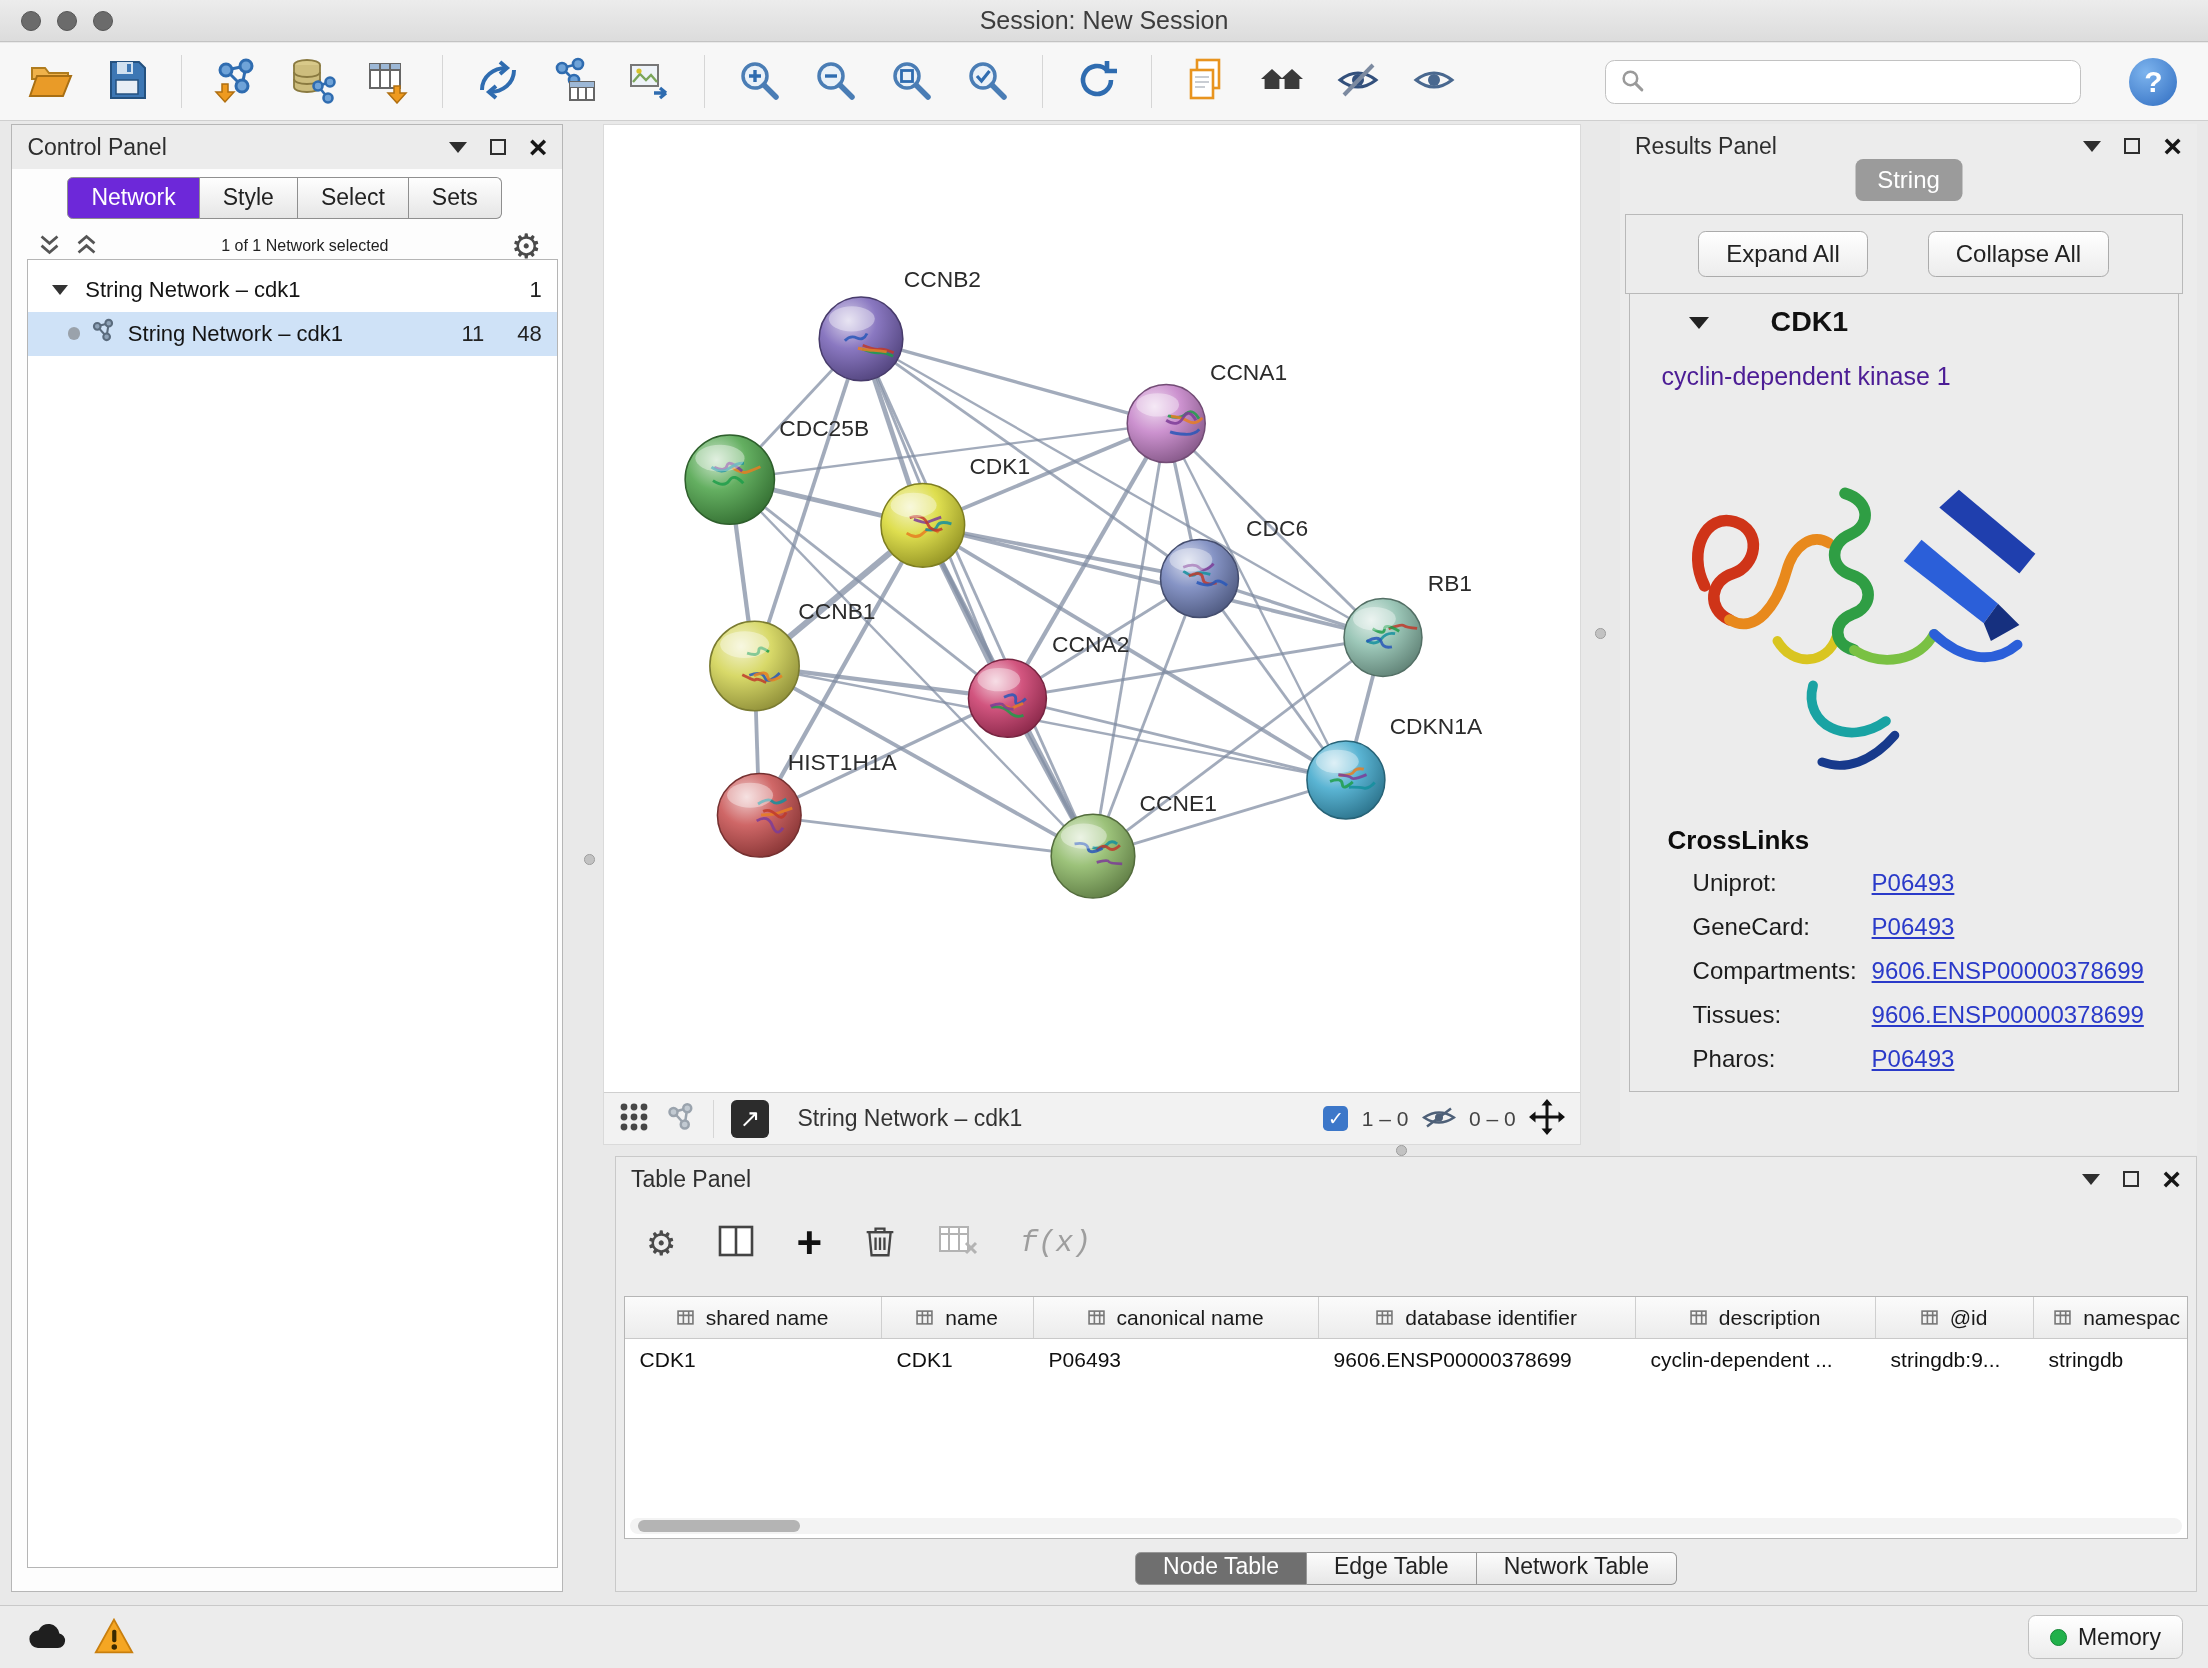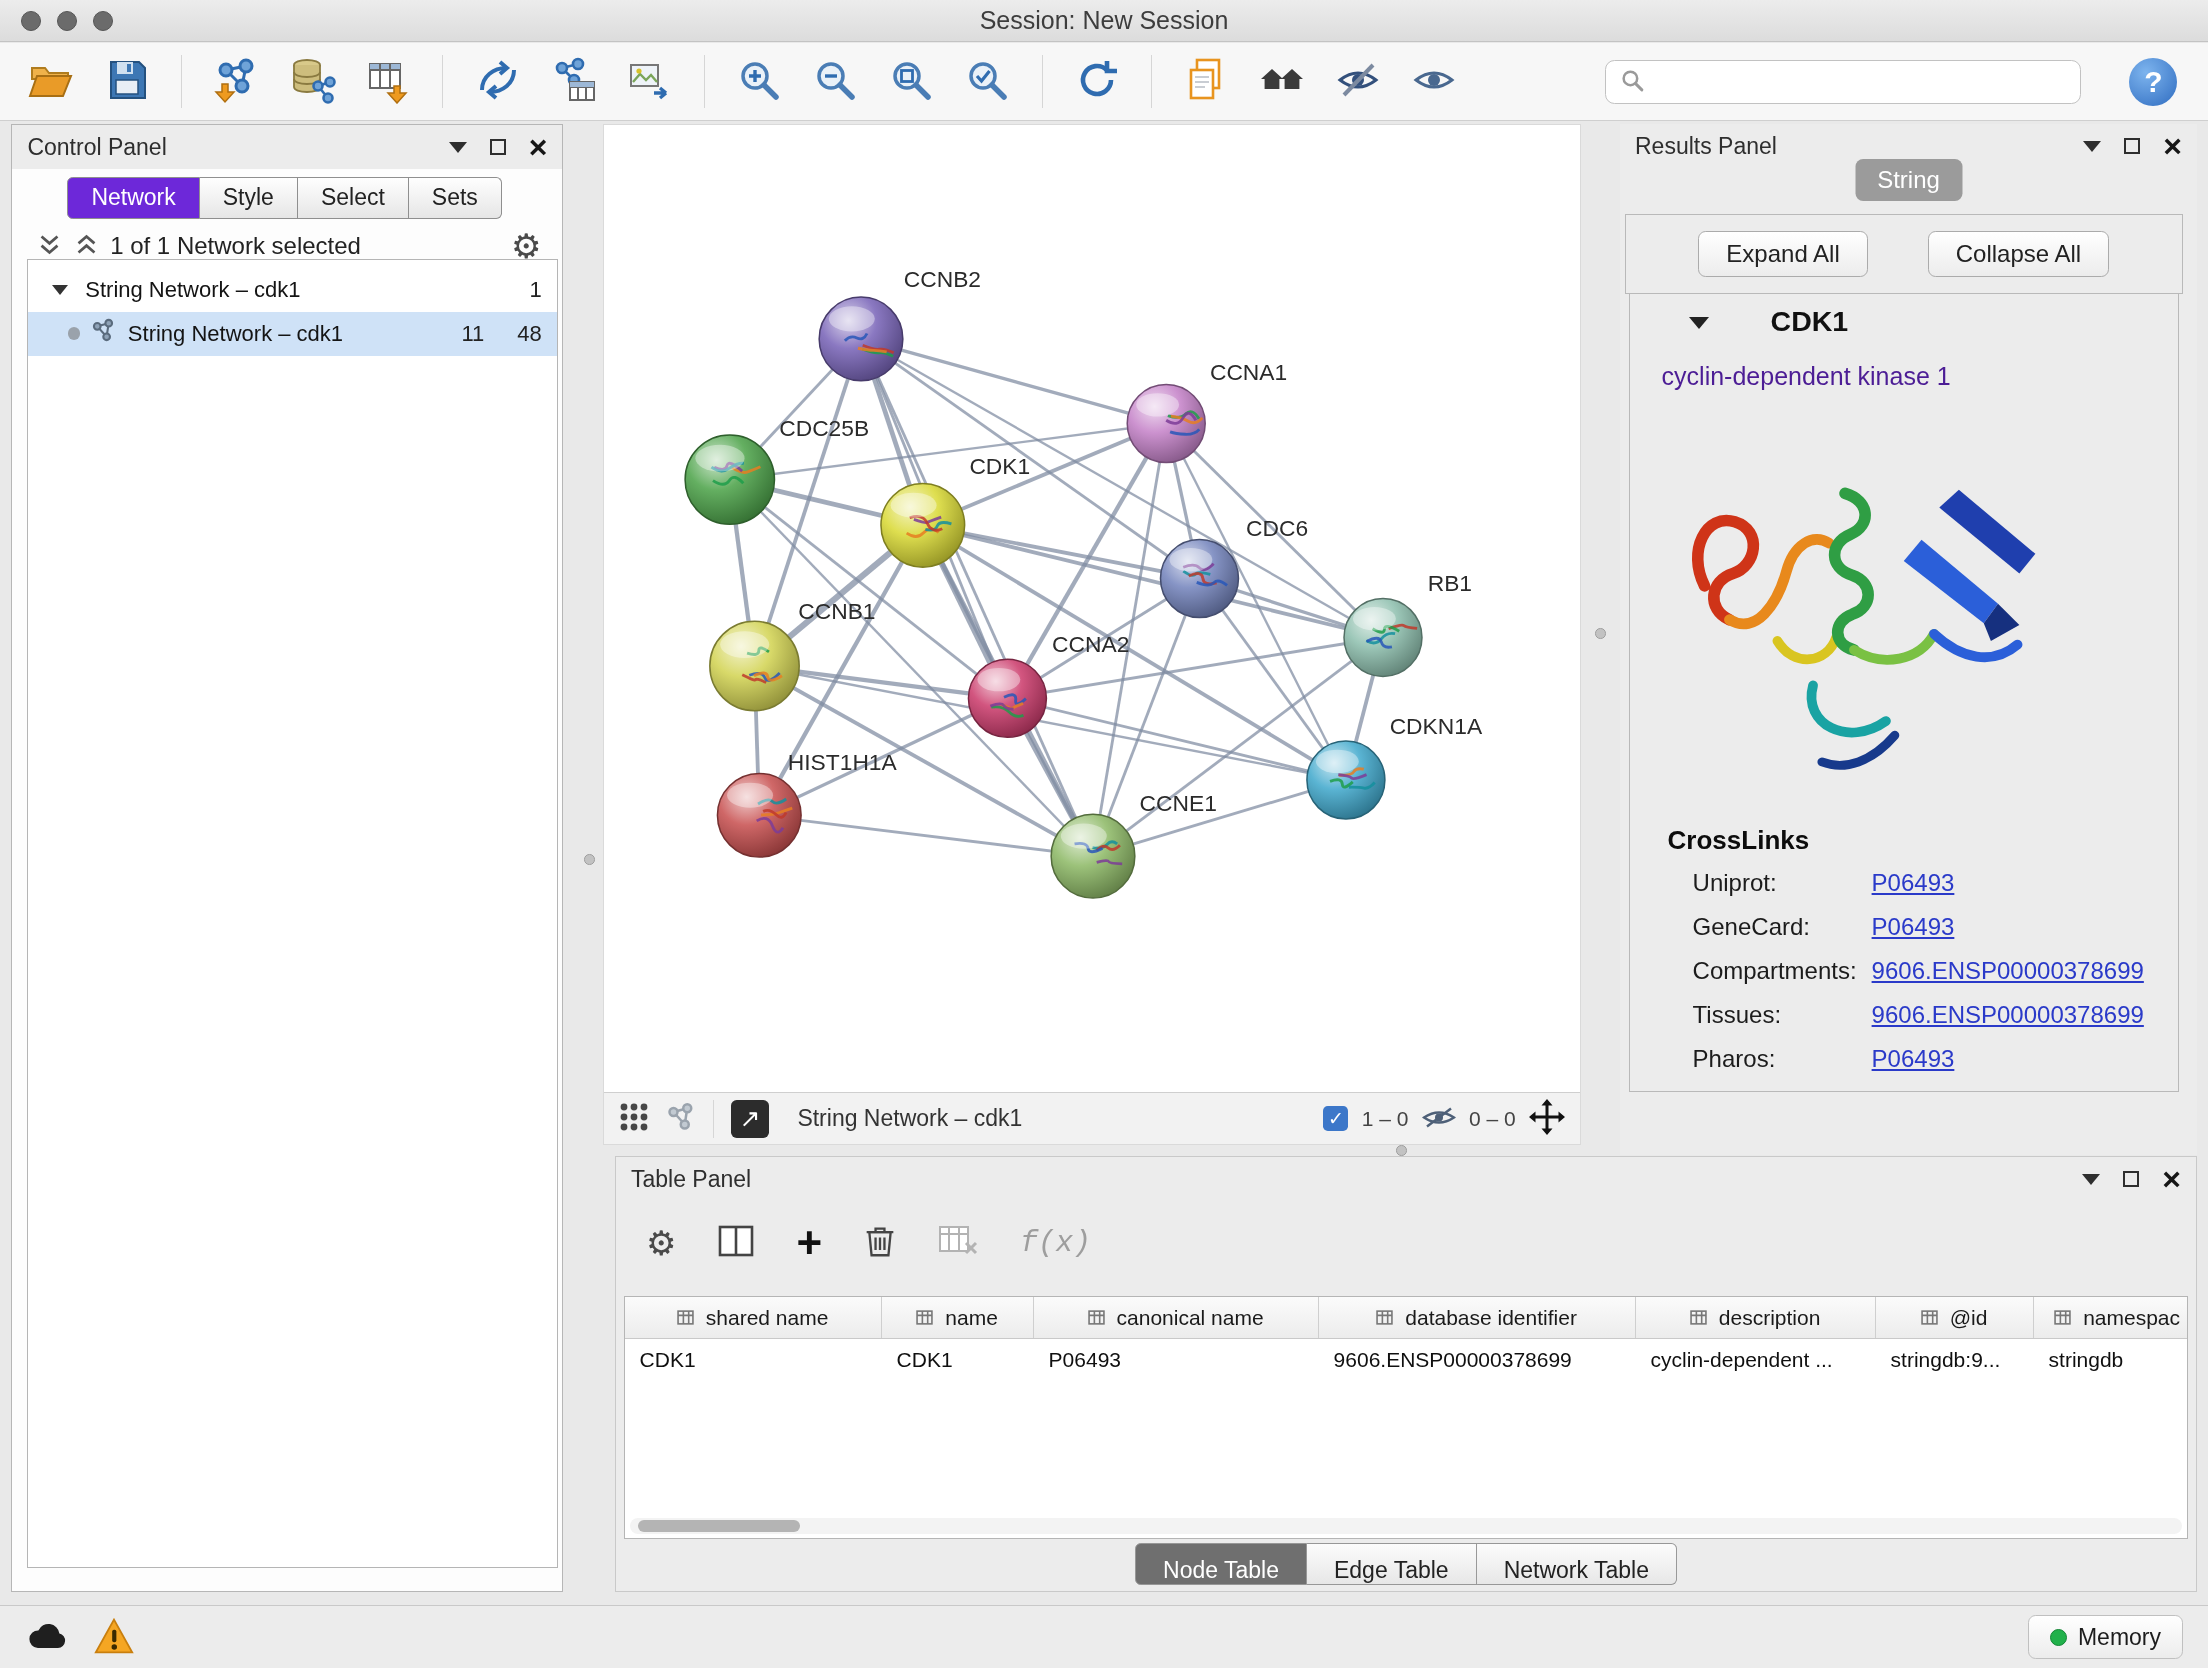--- a/index.html
+++ b/index.html
@@ -26,21 +26,21 @@
   .wb-close{font-size:32px;font-weight:700;color:#161616;line-height:1}
   
   #control-panel{position:absolute;left:11.4px;top:124px;width:552px;height:1468px;background:#fdfdfd;border:1px solid #b6b6b6}
   #control-panel .panel-hd{background:#ececec}
   .cp-tabs{display:flex;margin:7.6px 0 0 55px}
   .cp-tab{height:42px;padding:0 23px;border:1px solid #8f8f8f;border-left:none;display:flex;align-items:center;font-size:23px;background:linear-gradient(#fefefe,#e6e6e6);color:#222}
   .cp-tab:first-child{border-left:1px solid #8f8f8f;border-radius:5.7px 0 0 5.7px}
   .cp-tab:last-child{border-radius:0 5.7px 5.7px 0}
   .cp-tab.sel{background:#6d28d9;color:#fff}
   .cp-sum{display:flex;align-items:center;margin:9.5px 21px 0 25px;gap:11.4px;height:36px}
-  .cp-sum .txt{flex:1;font-size:24px;color:#222}
+  .cp-sum .txt{flex:1;text-align:center;font-size:16px;color:#222}
   .cp-tree{position:absolute;left:14.3px;top:134px;width:531px;bottom:23px;background:#fff;border:1px solid #b5b5b5;padding-top:7.6px}
   .tree-row{height:44px;display:flex;align-items:center;font-size:22px;color:#141414;padding:0 15px;gap:11.4px}
   .tree-row.sel{background:#cfe2f7}
   .row-caret{width:0;height:0;border-left:8.6px solid transparent;border-right:8.6px solid transparent;border-top:10.5px solid #333;margin:0 5.7px 0 9.5px}
   .bullet{width:12.4px;height:12.4px;border-radius:50%;background:#9aa2ab;margin-left:25px;flex:none}
   .tree-count{margin-left:auto;color:#222}
   .tree-count2{width:46px;text-align:right;color:#222}
   
   #network-view{position:absolute;left:603px;top:124px;width:978px;height:1021px;background:#fff;border:1px solid #dadada}
   #graph-svg{position:absolute;left:0;top:0}
@@ -73,21 +73,21 @@
   .plus-glyph{font-size:44px;font-weight:700;color:#111;line-height:1}
   .fx{font-family:Liberation Mono, monospace;font-style:italic;font-size:29.5px;color:#9e9e9e}
   .tbl{position:absolute;left:7.6px;right:7.6px;top:139px;height:243px;background:#fff;border:1px solid #b5b5b5;overflow:hidden}
   .tbl-head{display:flex;height:42px;background:linear-gradient(#fbfbfb,#ececec);border-bottom:1px solid #c9c9c9}
   .th{display:flex;align-items:center;justify-content:center;gap:12px;font-size:21px;color:#1a1a1a;border-right:1px solid #cfcfcf;flex:none;overflow:hidden;white-space:nowrap}
   .tr{display:flex;height:42px}
   .td{padding-left:15px;display:flex;align-items:center;font-size:21px;color:#101010;flex:none;overflow:hidden;white-space:nowrap}
   .hscroll{position:absolute;left:5.7px;right:5.7px;bottom:3.8px;height:16px;background:#f3f3f3;border-radius:8.6px}
   .hthumb{position:absolute;left:7.6px;top:1.9px;width:162px;height:12.4px;background:#b4b4b4;border-radius:6.7px}
   .tp-tabs{position:absolute;bottom:5.7px;left:50%;transform:translateX(-50%);display:flex}
-  .tp-tab{height:42px;padding:0 27px;border:1px solid #979797;border-left:none;font-size:23px;display:flex;align-items:flex-end;background:linear-gradient(#fcfcfc,#e7e7e7);color:#222}
+  .tp-tab{height:33px;padding:0 27px;border:1px solid #979797;border-left:none;font-size:23px;display:flex;align-items:flex-start;background:linear-gradient(#fcfcfc,#e7e7e7);color:#222}
   .tp-tab:first-child{border-left:1px solid #979797;border-radius:5.7px 0 0 5.7px}
   .tp-tab:last-child{border-radius:0 5.7px 5.7px 0}
   .tp-tab.sel{background:#6f6f6f;color:#fff}
   
   #statusbar{position:absolute;left:0;right:0;bottom:0;height:63px;background:#ececec;border-top:1px solid #c9c9c9;display:flex;align-items:center;padding:0 25px;gap:25px}
   #memory-btn{margin-left:auto;height:44px;padding:0 21px;display:flex;gap:11.4px;align-items:center;border:1px solid #c0c0c0;border-radius:7.6px;background:linear-gradient(#ffffff,#ececec);font-size:23px;color:#1c1c1c}
   .mem-dot{width:17px;height:17px;border-radius:50%;background:#21b14b;border:1px solid #148636}
   .split-dot{position:absolute;width:10.5px;height:10.5px;border-radius:50%;background:#c2c2c2;border:1px solid #9f9f9f}
 </style>
 </head>

